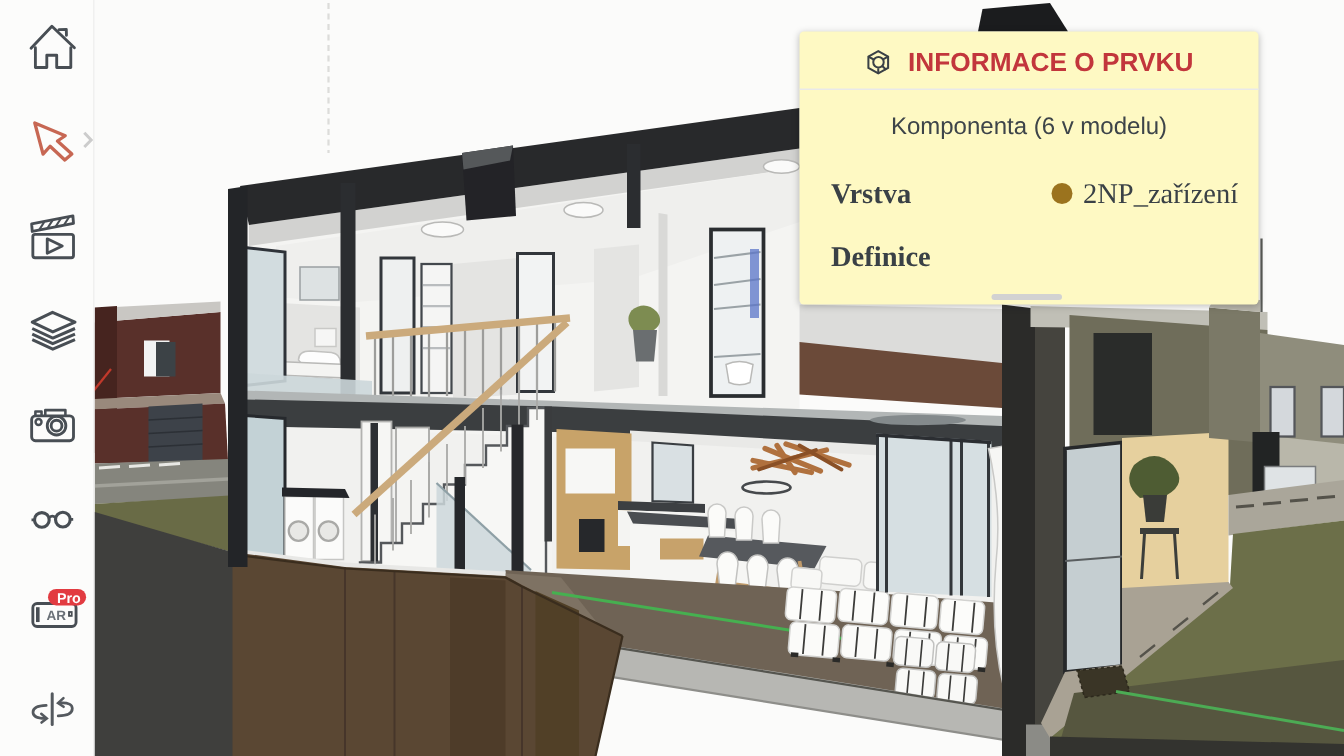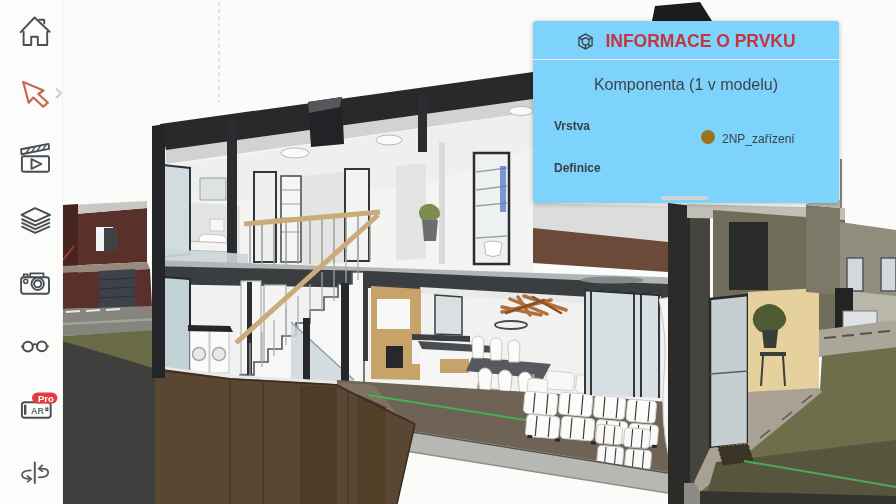--- a/index.html
+++ b/index.html
@@ -2,25 +2,25 @@
 <html><head>
 <meta charset="utf-8">
 <style>
   html,body{margin:0;padding:0;}
   body{width:896px;height:504px;overflow:hidden;font-family:"Liberation Sans",sans-serif;background:#fff;}
   #stage{position:relative;width:896px;height:504px;background:#fbfbfa;}
   #scene{position:absolute;left:0;top:0;}
   
   #toolbar{position:absolute;left:0;top:0;width:62px;height:504px;background:#fcfcfb;border-right:1px solid #f0f0ef;}
   
-  #panel{position:absolute;left:533px;top:21px;width:306px;height:182px;background:#7dd3fc;border-radius:3px;box-shadow:0 1px 5px rgba(0,0,0,0.25);}
+  #panel{position:absolute;left:533px;top:21px;width:306px;height:182px;background:#fef9c3;border-radius:3px;box-shadow:0 1px 5px rgba(0,0,0,0.25);}
   #phead{height:39px;display:flex;align-items:center;justify-content:center;border-bottom:1px solid #e9e9e9;padding-top:2px;box-sizing:border-box;}
   #phead .htxt{color:#c2363c;font-size:17.5px;font-weight:bold;letter-spacing:0px;margin-left:10px;}
   #pcomp{position:absolute;left:0;right:0;top:55px;text-align:center;font-size:16px;color:#3d4449;}
-  .prow{position:absolute;font-size:12px;color:#3a4146;}
+  .prow{position:absolute;font-size:19px;color:#3a4146;font-family:Liberation Serif, serif;}
   .plab{font-weight:bold;}
   #handle{position:absolute;left:128px;top:175px;width:47px;height:3.5px;border-radius:2px;background:#d2d2d2;}
 </style>
 </head>
 <body>
 <div id="stage">
 
 <svg id="scene" width="896" height="504" viewBox="0 0 896 504">
 
   <rect x="0" y="0" width="896" height="504" fill="#fbfbfa"></rect>
@@ -423,24 +423,24 @@
 
     <svg width="19" height="19" viewBox="0 0 24 24" fill="none" stroke="#3a4146" stroke-width="1.7">
       <path d="M12 2.6 L20.3 7.2 V16.8 L12 21.4 L3.7 16.8 V7.2 Z"></path>
       <path d="M3.7 7.2 L8.6 9.9 M20.3 7.2 L16 9.6 M12 17 V21.4"></path>
       <circle cx="12.2" cy="12" r="4.4"></circle>
       <path d="M15.4 15.1 L18.6 18.3"></path>
     </svg>
     <span class="htxt">INFORMACE O PRVKU</span>
   </div>
 
-  <div id="pcomp">Komponenta (1 v modelu)</div>
+  <div id="pcomp">Komponenta (6 v modelu)</div>
 
   <div class="prow" style="top:98px;left:21px;"><span class="plab">Vrstva</span></div>
 
-  <div class="prow" style="top:109px;left:128px;padding-left:40px;"><span style="display:inline-block;width:14px;height:14px;border-radius:50%;background:#9b731e;vertical-align:-1px;margin-right:7px;"></span>2NP_zařízení</div>
+  <div class="prow" style="top:98px;left:128px;padding-left:40px;"><span style="display:inline-block;width:14px;height:14px;border-radius:50%;background:#9b731e;vertical-align:-1px;margin-right:7px;"></span>2NP_zařízení</div>
 
   <div class="prow" style="top:140px;left:21px;text-align:right;"><span class="plab">Definice</span></div>
 
 
   <div id="handle"></div>
 </div>
 </div>
 
 </body></html>

